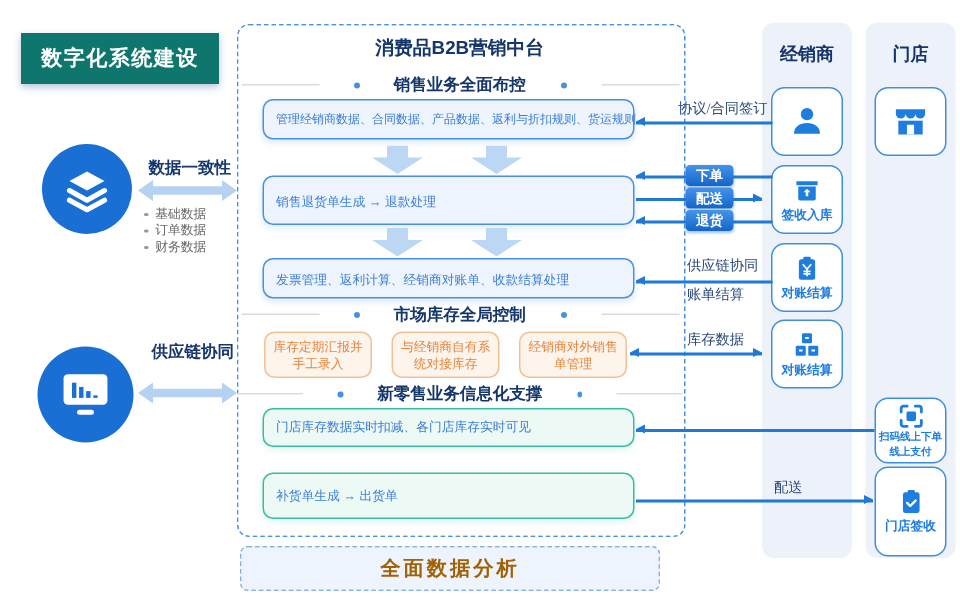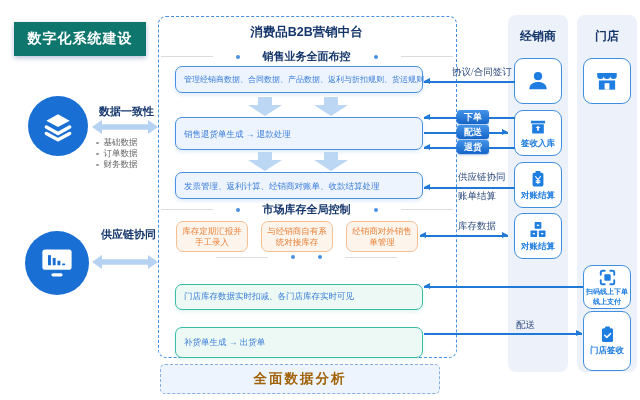--- a/index.html
+++ b/index.html
@@ -27,21 +27,21 @@
   .sec-hdr .ln{width:52px;height:1px;background:#dcdcdc;}
   .sec-hdr .dt{width:4px;height:4px;border-radius:50%;background:#4a90e2;}
   .sec-hdr span{font-size:11px;font-weight:bold;color:#15366b;white-space:nowrap;}
 
   .bluebox{left:175px;width:248px;background:#edf4fd;border:1.3px solid #4a90e2;border-radius:7px;
            box-shadow:0 2px 4px rgba(74,144,226,.18);display:flex;flex-direction:column;
            justify-content:center;padding-left:8px;box-sizing:border-box;color:#3b7dd8;}
   .bluebox div{font-size:8.5px;line-height:12px;white-space:nowrap;}
   .tealbox{left:175px;width:248px;background:#ecf9f5;border:1.3px solid #39bca4;border-radius:7px;
            box-shadow:0 2px 4px rgba(57,188,164,.15);display:flex;flex-direction:column;
-           justify-content:center;padding-left:8px;box-sizing:border-box;color:#3b7dd8;margin-top:12px;}
+           justify-content:center;padding-left:8px;box-sizing:border-box;color:#3b7dd8;}
   .tealbox div{font-size:8.5px;white-space:nowrap;}
   .orangebox{width:72px;height:31px;background:#fdf4ec;border:1.3px solid #f3c096;border-radius:7px;
              display:flex;align-items:center;justify-content:center;text-align:center;
              color:#e8833a;font-size:8.5px;line-height:11px;padding:2px;box-sizing:border-box;}
 
   
   .analysis{left:160px;top:364px;width:278px;height:28px;background:#eef4fd;border:1.5px dashed #86aede;
             border-radius:5px;display:flex;align-items:center;justify-content:center;
             font-size:13.5px;font-weight:bold;color:#a16207;letter-spacing:2px;}
 
@@ -146,20 +146,21 @@
     <div class="ln"></div>
 </div>
 
 <div class="abs orangebox" style="left:176px;top:221px;">库存定期汇报并手工录入</div>
 <div class="abs orangebox" style="left:261px;top:221px;">与经销商自有系统对接库存</div>
 <div class="abs orangebox" style="left:346px;top:221px;">经销商对外销售单管理</div>
 
 <div class="abs sec-hdr" style="top:255px;">
   <div class="ln"></div>
     <div class="dt"></div>
+  <span>新零售业务信息化支撑</span>
   <div class="dt"></div>
     <div class="ln"></div>
 </div>
 
 <div class="abs tealbox" style="top:272px;height:26px;">
   <div>门店库存数据实时扣减、各门店库存实时可见</div>
 </div>
 <div class="abs tealbox" style="top:315px;height:31px;">
   <div>补货单生成 → 出货单</div>
 </div>

